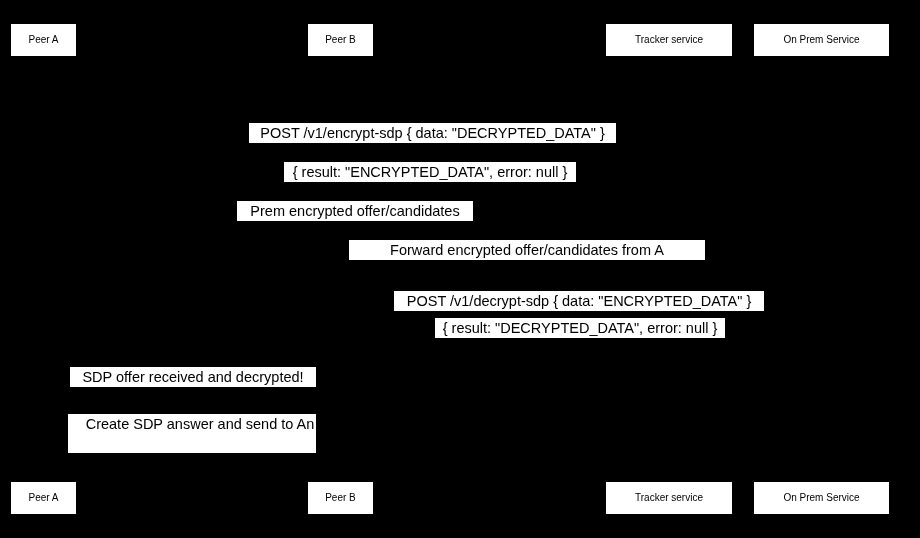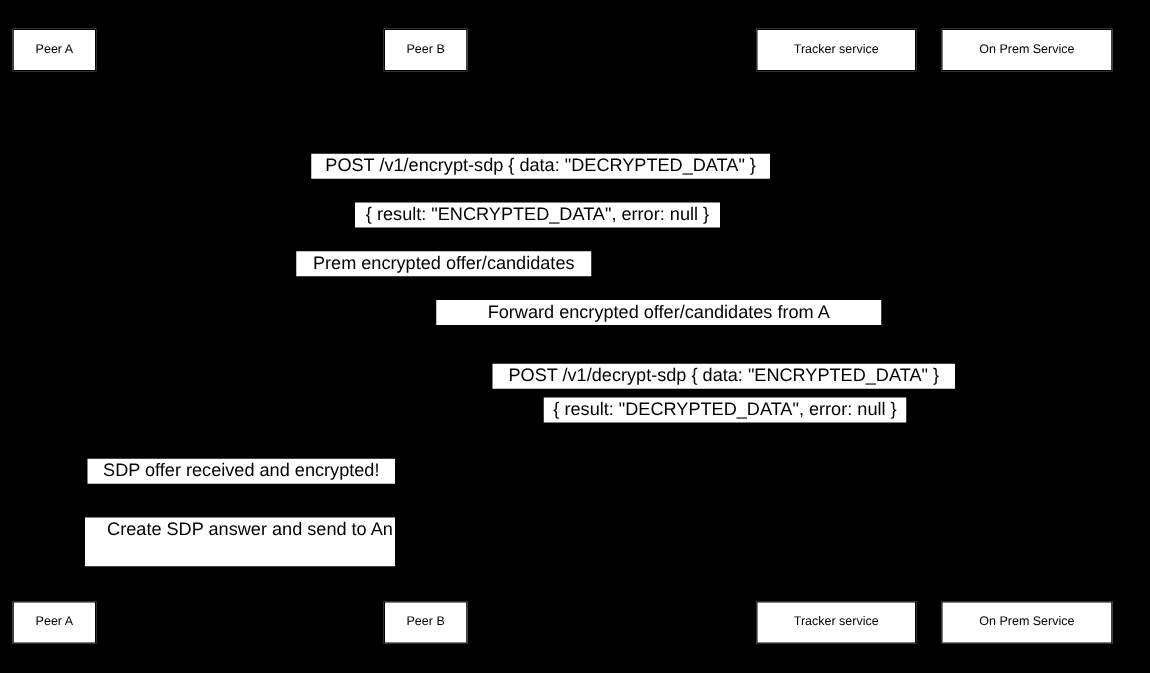--- a/index.html
+++ b/index.html
@@ -115,21 +115,21 @@
 
   <div class="msg-label" style="left:394px; top:279px; width:370px;margin-top:12px;">
     <span>POST /v1/decrypt-sdp { data: "ENCRYPTED_DATA" }</span>
   </div>
 
   <div class="msg-label" style="left:435px; top:318px; width:290px;">
     <span>{ result: "DECRYPTED_DATA", error: null }</span>
   </div>
 
   <div class="msg-label" style="left:70px; top:367px; width:246px;">
-    <span>SDP offer received and encrypted!</span>
+    <span>SDP offer received and decrypted!</span>
   </div>
 
   <div class="msg-label two-line" style="left:68px; top:414px; width:248px;">
     <span>Create SDP answer and send to An</span>
   </div>
 
   <div class="participant" style="left:10px; top:481px; width:67px;">
     <span>Peer A</span>
   </div>
   <div class="participant" style="left:307px; top:481px; width:67px;">

